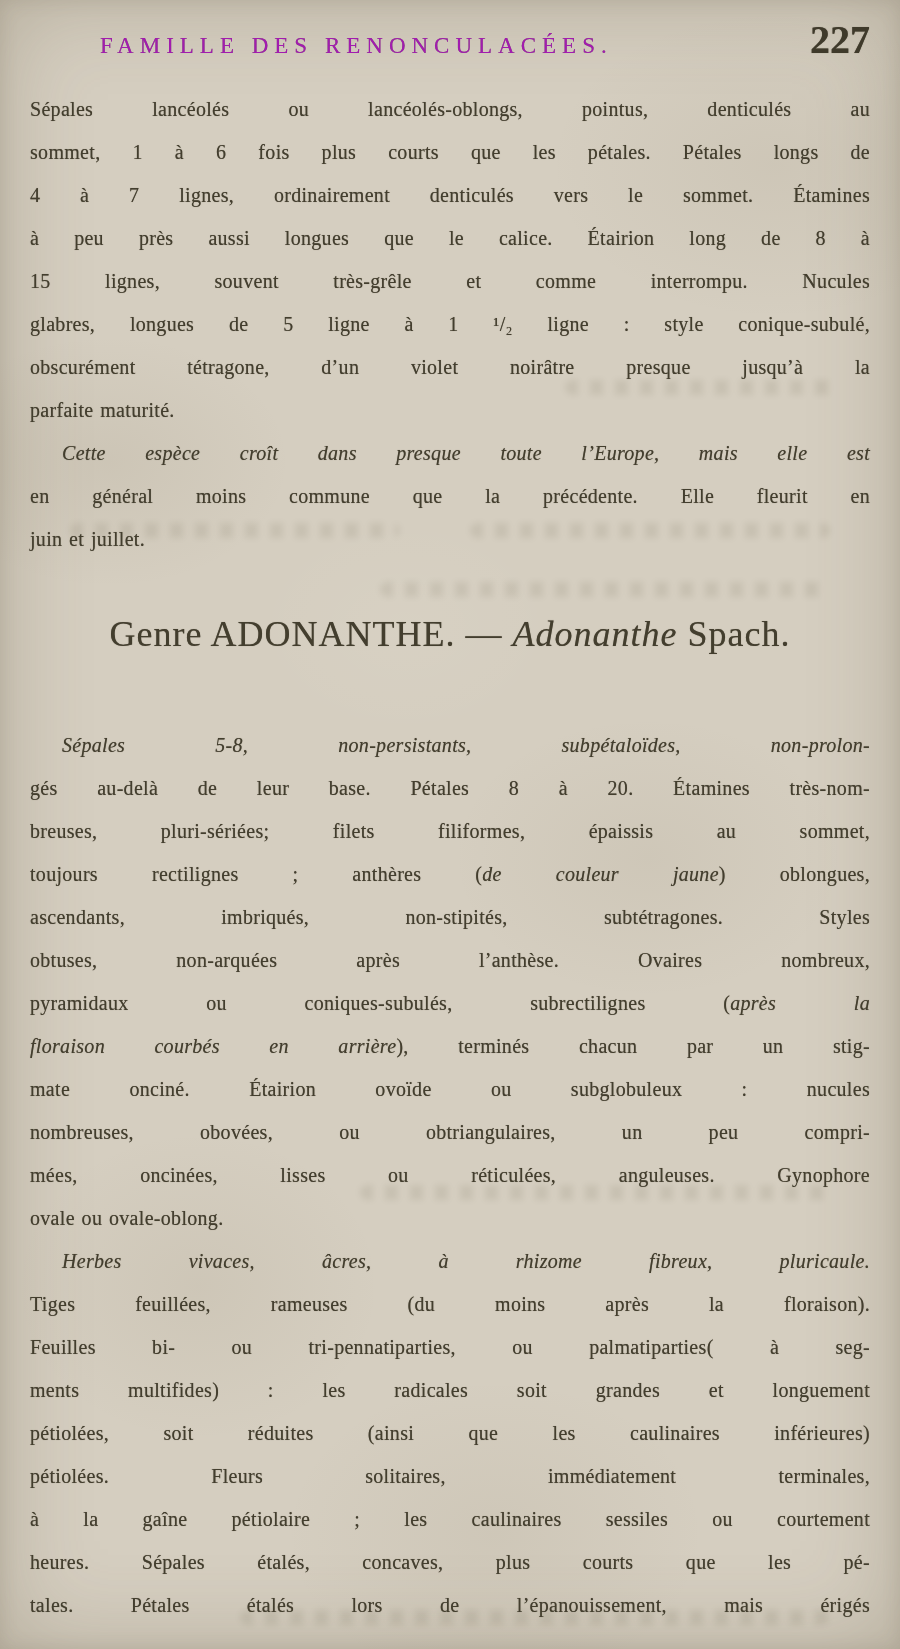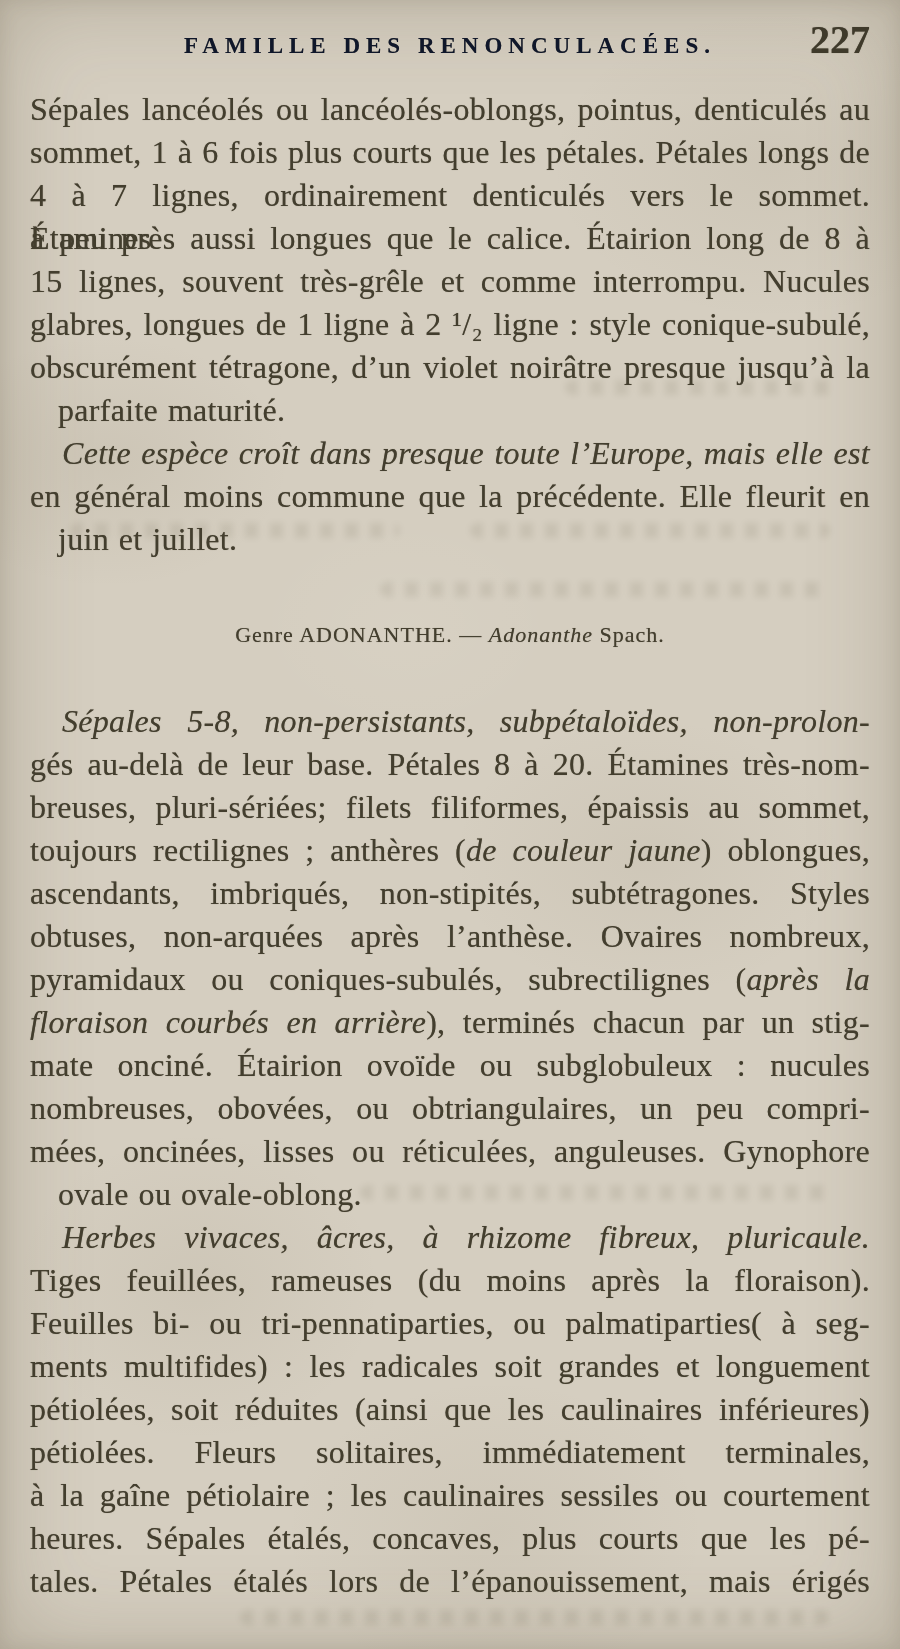--- a/index.html
+++ b/index.html
@@ -25,46 +25,46 @@
   
   .page::after {
     content:""; position:absolute; inset:0; pointer-events:none;
     box-shadow: inset 0 0 90px rgba(92,82,58,.28), inset 0 0 18px rgba(92,82,58,.15);
   }
   .inner { position:relative; padding:16px 30px 0 30px; z-index:1; }
 
   .header { display:flex; align-items:baseline; height:58px; }
   .header .spacer { width:70px; }
   .running-title {
-    flex:1; text-align:center;
-    font-size:23px; font-weight:700; letter-spacing:6px;
-    color:#0f172a;
+    flex:1; text-align:left;
+    font-size:23px; font-weight:400; letter-spacing:6px;
+    color:#a21caf;
     text-shadow:0 0 .6px rgba(70,63,45,.6);
   }
   .page-number {
     width:70px; text-align:right;
     font-size:40px; font-weight:700; color:#3f3a2b;
     text-shadow:0 0 .7px rgba(60,54,38,.7);
   }
 
   .body-text { margin-top:14px; }
-  .para { font-size:32px; }
+  .para { font-size:20px; }
   .line {
     line-height:43px; height:43px;
     text-align:justify; text-align-last:justify;
     letter-spacing:.3px; word-spacing:1.5px;
     text-shadow:0 0 .7px rgba(67,62,46,.65);
   }
-  .line.last { text-align-last:left;margin-left:28px; }
+  .line.last { text-align-last:left; }
   .line.indent { text-indent:32px;font-style:italic; }
   i { font-style:italic; }
 
   .heading {
-    text-align:center; font-size:22px; letter-spacing:1px;
-    margin:52px 0 44px 0; line-height:43px;
+    text-align:center; font-size:36px; letter-spacing:1px;
+    margin:52px 0 68px 0; line-height:43px;
     text-shadow:0 0 .7px rgba(67,62,46,.65);
   }
 
   
   .stain {
     position:absolute; height:15px; border-radius:8px;
     filter:blur(3px); opacity:.32; pointer-events:none;
     background: repeating-linear-gradient(90deg,
       rgba(95,88,66,.35) 0 13px, transparent 13px 25px);
   }
@@ -90,21 +90,21 @@
     </div>
 
     <div class="body-text">
 
     <div class="para">
           <div class="line"><span>Sépales lancéolés ou lancéolés-oblongs, pointus, denticulés au</span></div>
           <div class="line"><span>sommet, 1 à 6 fois plus courts que les pétales. Pétales longs de</span></div>
           <div class="line"><span>4 à 7 lignes, ordinairement denticulés vers le sommet. Étamines</span></div>
           <div class="line"><span>à peu près aussi longues que le calice. Étairion long de 8 à</span></div>
           <div class="line"><span>15 lignes, souvent très-grêle et comme interrompu. Nucules</span></div>
-          <div class="line"><span>glabres, longues de 1 ligne à 2 ¹/₂ ligne : style conique-subulé,</span></div>
+          <div class="line"><span>glabres, longues de 5 ligne à 1 ¹/₂ ligne : style conique-subulé,</span></div>
           <div class="line"><span>obscurément tétragone, d’un violet noirâtre presque jusqu’à la</span></div>
           <div class="line last"><span>parfaite maturité.</span></div>
         </div>
         <div class="para">
           <div class="line indent"><span>Cette espèce croît dans presque toute l’Europe, mais elle est</span></div>
           <div class="line"><span>en général moins commune que la précédente. Elle fleurit en</span></div>
           <div class="line last"><span>juin et juillet.</span></div>
         </div>
         <div class="heading"><span>Genre ADONANTHE. — </span><i>Adonanthe</i><span> Spach.</span></div>
         <div class="para">

